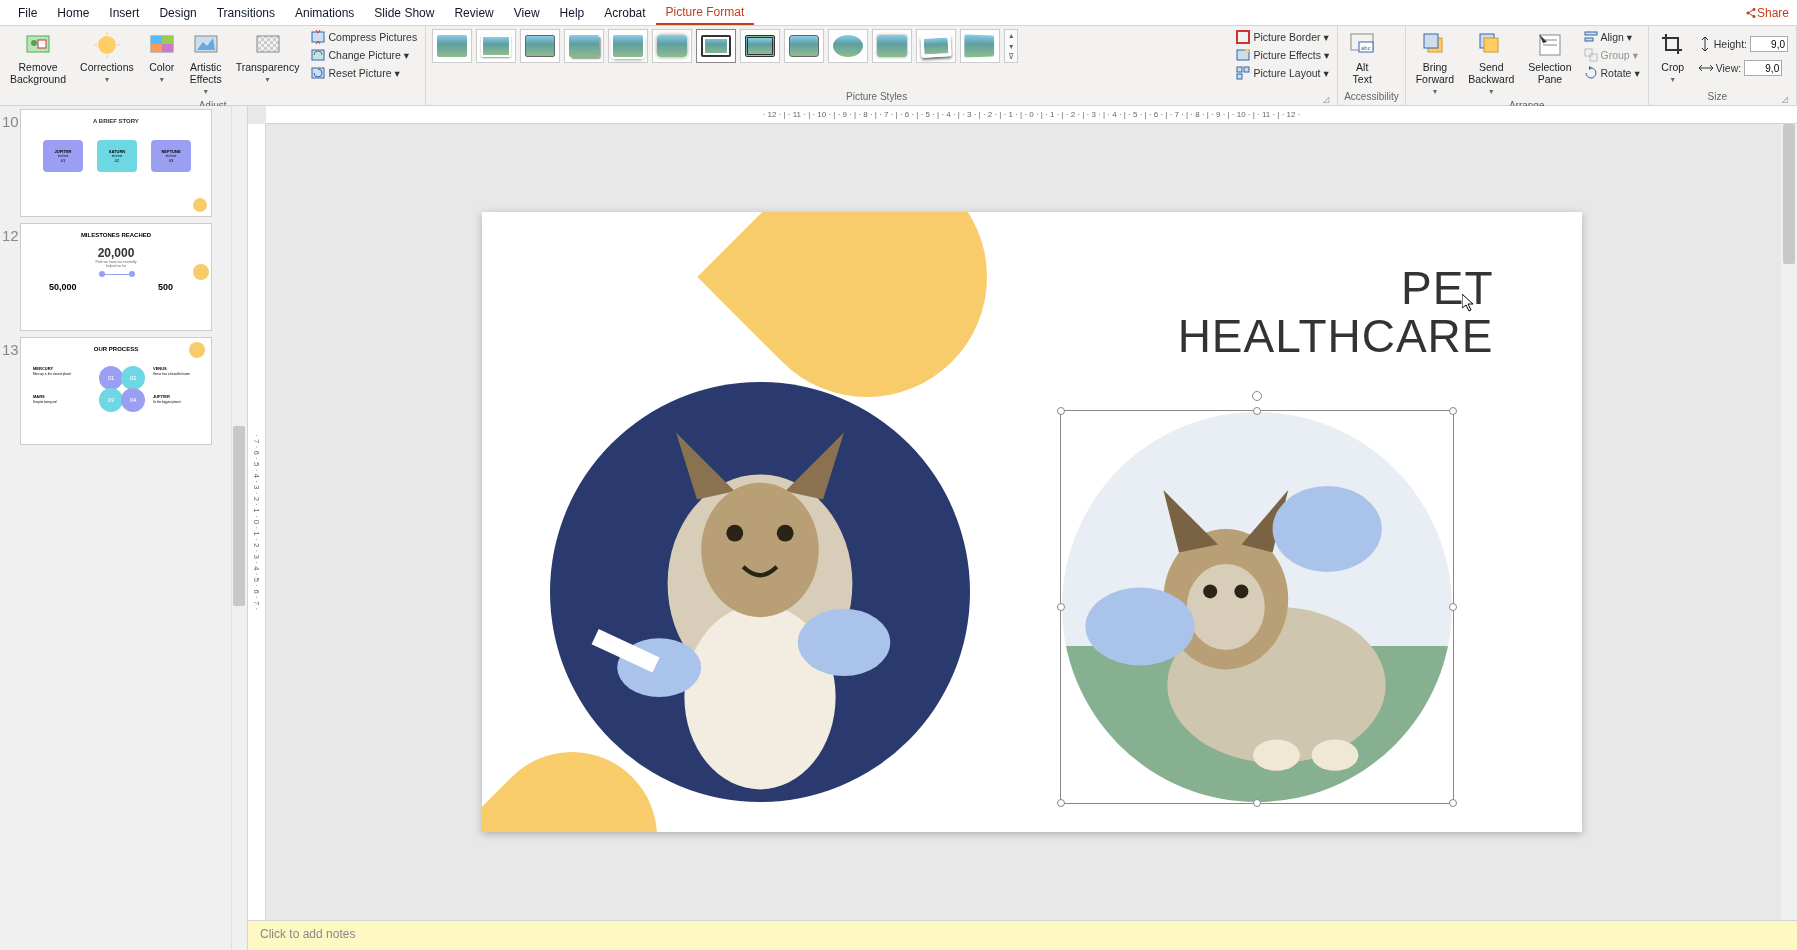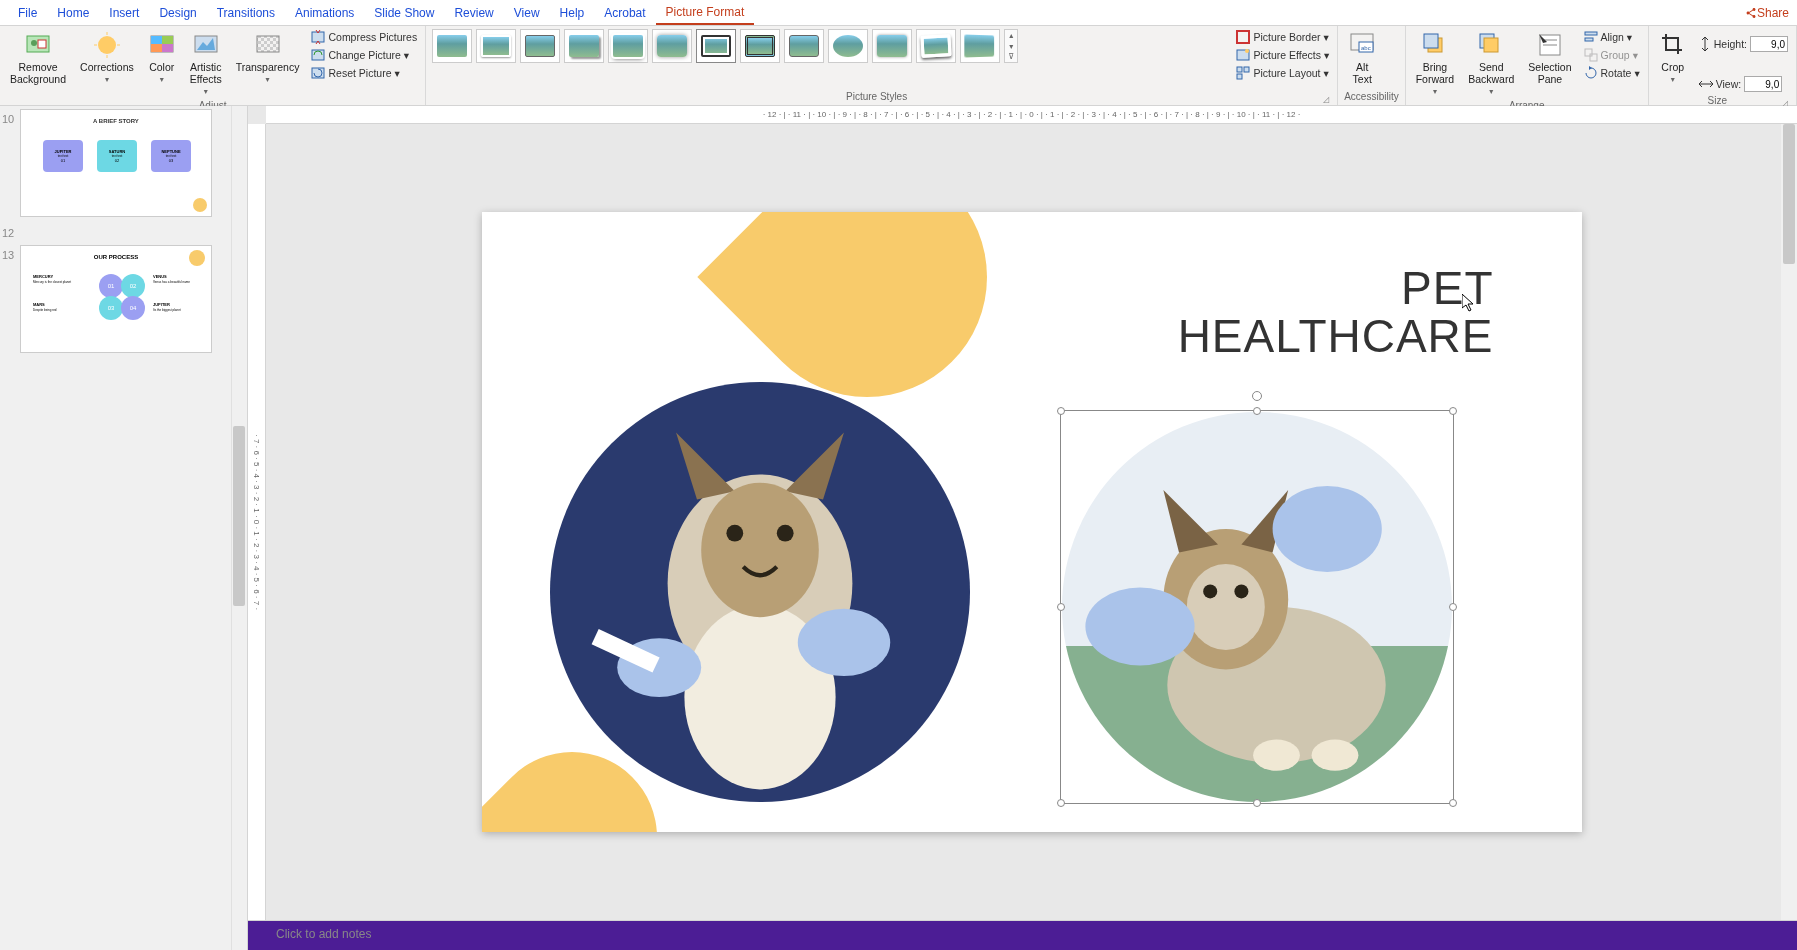--- a/index.html
+++ b/index.html
@@ -1,19 +1,19 @@
 <!DOCTYPE html>
 <html><head>
 <meta charset="utf-8">
 <style>
 * { margin: 0; padding: 0; box-sizing: border-box; font-family: "Segoe UI", Arial, sans-serif; }
 body { background: #e8e8e8; overflow: hidden; width: 1797px; height: 950px; }
 
 .menubar { background: #fff; height: 26px; display: flex; align-items: center; padding: 0 8px; font-size: 12px; border-bottom: 1px solid #d4d4d4; position: relative; }
-.menubar .menu-item { padding: 4px 10px; cursor: pointer; color: #1d4ed8; }
+.menubar .menu-item { padding: 4px 10px; cursor: pointer; color: #0f172a; }
 .menubar .menu-item.active { color: #c43e1c; border-bottom: 2px solid #c43e1c; }
 .menubar .share { position: absolute; right: 8px; display: flex; align-items: center; color: #c43e1c; }
 
 .ribbon { background: #f3f2f1; height: 80px; display: flex; border-bottom: 1px solid #d4d4d4; }
 .ribbon-group { display: flex; flex-direction: column; justify-content: space-between; border-right: 1px solid #d9d9d9; padding: 3px 6px 1px 6px; }
 .ribbon-group-content { display: flex; gap: 6px; align-items: flex-start; flex: 1; }
 .ribbon-group-label { text-align: center; font-size: 10px; color: #666; padding: 2px 0; }
 .ribbon-btn-big { display: flex; flex-direction: column; align-items: center; justify-content: flex-start; font-size: 10.5px; color: #222; text-align: center; cursor: pointer; padding: 2px 4px; gap: 2px; }
 .ribbon-btn-big .drop { font-size: 8px; color: #666; }
 .ribbon-btn-sm { font-size: 10.5px; color: #333; cursor: pointer; padding: 1px 2px; display: flex; align-items: center; gap: 3px; white-space: nowrap; }
@@ -29,21 +29,21 @@
 .gallery-more div { flex: 1; display: flex; align-items: center; justify-content: center; font-size: 8px; color: #666; }
 
 .dialog-launcher { font-size: 8px; color: #888; align-self: flex-end; cursor: pointer; padding: 0 2px; }
 
 .workarea { display: flex; height: calc(100% - 106px); }
 .thumb-panel { width: 248px; background: #f0f0f0; border-right: 1px solid #d4d4d4; overflow: hidden; position: relative; }
 .thumb-scroll { position: absolute; right: 0; top: 0; width: 16px; height: 100%; background: #f0f0f0; border-left: 1px solid #e0e0e0; }
 .thumb-scroll-thumb { position: absolute; right: 2px; width: 12px; background: #c8c8c8; border-radius: 2px; cursor: pointer; }
 
 .slide-thumb-row { display: flex; align-items: flex-start; padding: 3px 18px 3px 2px; }
-.slide-num { width: 18px; font-size: 11px; color: #888; text-align: left; padding-right: 4px; padding-top: 4px; }
+.slide-num { width: 18px; font-size: 15px; color: #888; text-align: center; padding-right: 4px; padding-top: 4px; }
 .slide-thumb { width: 192px; height: 108px; background: #fff; border: 1px solid #ccc; position: relative; font-size: 5px; cursor: pointer; overflow: hidden; }
 .slide-thumb.active { border: 2px solid #c43e1c; }
 
 .editor-area { flex: 1; display: flex; flex-direction: column; position: relative; background: #e8e8e8; }
 .ruler-h { height: 18px; background: #fff; border-bottom: 1px solid #d4d4d4; margin-left: 18px; position: relative; font-size: 8px; overflow: hidden; display:flex; align-items:center; justify-content:center; color:#666;}
 .ruler-v { width: 18px; background: #fff; border-right: 1px solid #d4d4d4; position: absolute; top: 18px; bottom: 30px; left: 0; font-size: 8px; writing-mode: vertical-lr; display:flex; align-items:center; justify-content:center; color:#666;}
 .canvas-wrap { flex: 1; display: flex; align-items: center; justify-content: center; padding: 8px 8px 8px 26px; overflow: hidden; }
 .slide-canvas { width: 1100px; height: 620px; background: #fff; box-shadow: 0 2px 8px rgba(0,0,0,0.25); position: relative; overflow: hidden; }
 
 .yellow-shape-top { position: absolute; left: 265px; top: -55px; width: 240px; height: 240px; background: #f8cb6b; border-radius: 50% 50% 50% 0; transform: rotate(45deg); }
@@ -52,21 +52,21 @@
 .slide-title { position: absolute; right: 88px; top: 52px; font-size: 46px; text-align: right; color: #333; line-height: 1.05; font-weight: 400; letter-spacing: 1px; }
 
 .cat-img { position: absolute; border-radius: 50%; overflow: hidden; }
 .cat1 { left: 68px; top: 170px; width: 420px; height: 420px; }
 .cat2 { left: 580px; top: 200px; width: 390px; height: 390px; }
 
 .selection-box { position: absolute; border: 1px solid #888; pointer-events: none; }
 .sel-handle { position: absolute; width: 8px; height: 8px; background: #fff; border: 1px solid #888; border-radius: 50%; }
 .sel-rotate { position: absolute; width: 10px; height: 10px; background: #fff; border: 1px solid #888; border-radius: 50%; left: 50%; top: -20px; transform: translateX(-50%); }
 
-.notes-area { height: 30px; background: #4c1d95; border-top: 1px solid #d4d4d4; padding: 6px 28px; color: #888; font-size: 12px; cursor: text; }
+.notes-area { height: 30px; background: #fef9c3; border-top: 1px solid #d4d4d4; padding: 6px 12px; color: #888; font-size: 12px; cursor: text; }
 
 .vsb { position: absolute; right: 0; top: 18px; bottom: 30px; width: 16px; background: #f0f0f0; }
 .vsb-thumb { position: absolute; left: 2px; width: 12px; height: 140px; top: 0; background: #c8c8c8; border-radius: 2px; cursor: pointer; }
 
 
 .t-brief .card { position:absolute; width: 40px; height: 32px; border-radius:4px; font-size:4px; display:flex; flex-direction:column; align-items:center; justify-content:center; }
 .t-brief .t-title { position:absolute; top:8px; width:100%; text-align:center; font-size:6px; font-weight:bold; color:#333;}
 .t-pet-thumb .dot { position:absolute; background:#f8cb6b; border-radius:50%; }
 .t-pet-thumb .circ { position:absolute; border-radius:50%; background:#b8c8e0; }
 .t-pet-thumb .ttxt { position:absolute; right:12px; top:12px; font-size:6px; text-align:right; color:#333;}
@@ -363,21 +363,21 @@
     <div class="ribbon-group-content">
       <div class="ribbon-btn-big">
         <span class="ribbon-icon-big">
             <svg width="26" height="26">
               <path d="M6 2 L6 18 L22 18 M2 6 L18 6 L18 22" stroke="#333" fill="none" stroke-width="2"></path>
             </svg>
           </span>
         <span>Crop</span>
           <span class="drop">▾</span>
       </div>
-      <div class="ribbon-stack" style="gap:22px; padding-top:6px">
+      <div class="ribbon-stack" style="gap:6px; padding-top:6px">
         <div class="ribbon-btn-sm">
             <svg width="12" height="14">
               <path d="M6 0 L6 14 M3 3 L6 0 L9 3 M3 11 L6 14 L9 11" stroke="#333" fill="none"></path>
             </svg>
             <span>Height:</span> 
             <input class="size-input" value="9,0" style="">
           </div>
         <div class="ribbon-btn-sm">
             <svg width="14" height="12">
               <path d="M0 6 L14 6 M3 3 L0 6 L3 9 M11 3 L14 6 L11 9" stroke="#333" fill="none"></path>
@@ -416,20 +416,31 @@
             <div class="card" style="left:130px;top:30px;background:#9b9ff2">
               <b>NEPTUNE</b>
               <div style="font-size:3px">text text</div>
               <div>03</div>
             </div>
             <div style="position:absolute;right:4px;bottom:4px;width:14px;height:14px;background:#f8cb6b;border-radius:50%"></div>
           </div>
         </div>
         <div class="slide-thumb-row">
           <div class="slide-num">12</div>
+          <div class="slide-thumb">
+            <div style="position:absolute;top:8px;width:100%;text-align:center;font-size:6px;font-weight:bold">MILESTONES REACHED</div>
+            <div style="position:absolute;top:22px;width:100%;text-align:center;font-size:12px;font-weight:bold;color:#333">20,000</div>
+            <div style="position:absolute;top:36px;width:100%;text-align:center;font-size:3.5px;color:#666">Pets we have successfully<br>helped so far</div>
+            <div style="position:absolute;left:28px;top:58px;font-size:9px;font-weight:bold">50,000</div>
+            <div style="position:absolute;right:38px;top:58px;font-size:9px;font-weight:bold">500</div>
+            <div style="position:absolute;left:78px;top:50px;width:36px;height:1px;background:#9b9ff2"></div>
+            <div style="position:absolute;left:78px;top:47px;width:6px;height:6px;border-radius:50%;background:#9b9ff2"></div>
+            <div style="position:absolute;left:108px;top:47px;width:6px;height:6px;border-radius:50%;background:#9b9ff2"></div>
+            <div style="position:absolute;right:2px;top:40px;width:16px;height:16px;background:#f8cb6b;border-radius:50%"></div>
+          </div>
         </div>
         <div class="slide-thumb-row">
           <div class="slide-num">13</div>
           <div class="slide-thumb">
             <div style="position:absolute;top:8px;width:100%;text-align:center;font-size:6px;font-weight:bold">OUR PROCESS</div>
             <div style="position:absolute;right:6px;top:4px;width:16px;height:16px;background:#f8cb6b;border-radius:50%"></div>
             <div style="position:absolute;left:78px;top:28px;width:24px;height:24px;background:#9b9ff2;border-radius:50%;display:flex;align-items:center;justify-content:center;color:#fff;font-size:6px">01</div>
             <div style="position:absolute;left:100px;top:28px;width:24px;height:24px;background:#6dd8e4;border-radius:50%;display:flex;align-items:center;justify-content:center;color:#fff;font-size:6px">02</div>
             <div style="position:absolute;left:78px;top:50px;width:24px;height:24px;background:#6dd8e4;border-radius:50%;display:flex;align-items:center;justify-content:center;color:#fff;font-size:6px">03</div>
             <div style="position:absolute;left:100px;top:50px;width:24px;height:24px;background:#9b9ff2;border-radius:50%;display:flex;align-items:center;justify-content:center;color:#fff;font-size:6px">04</div>

